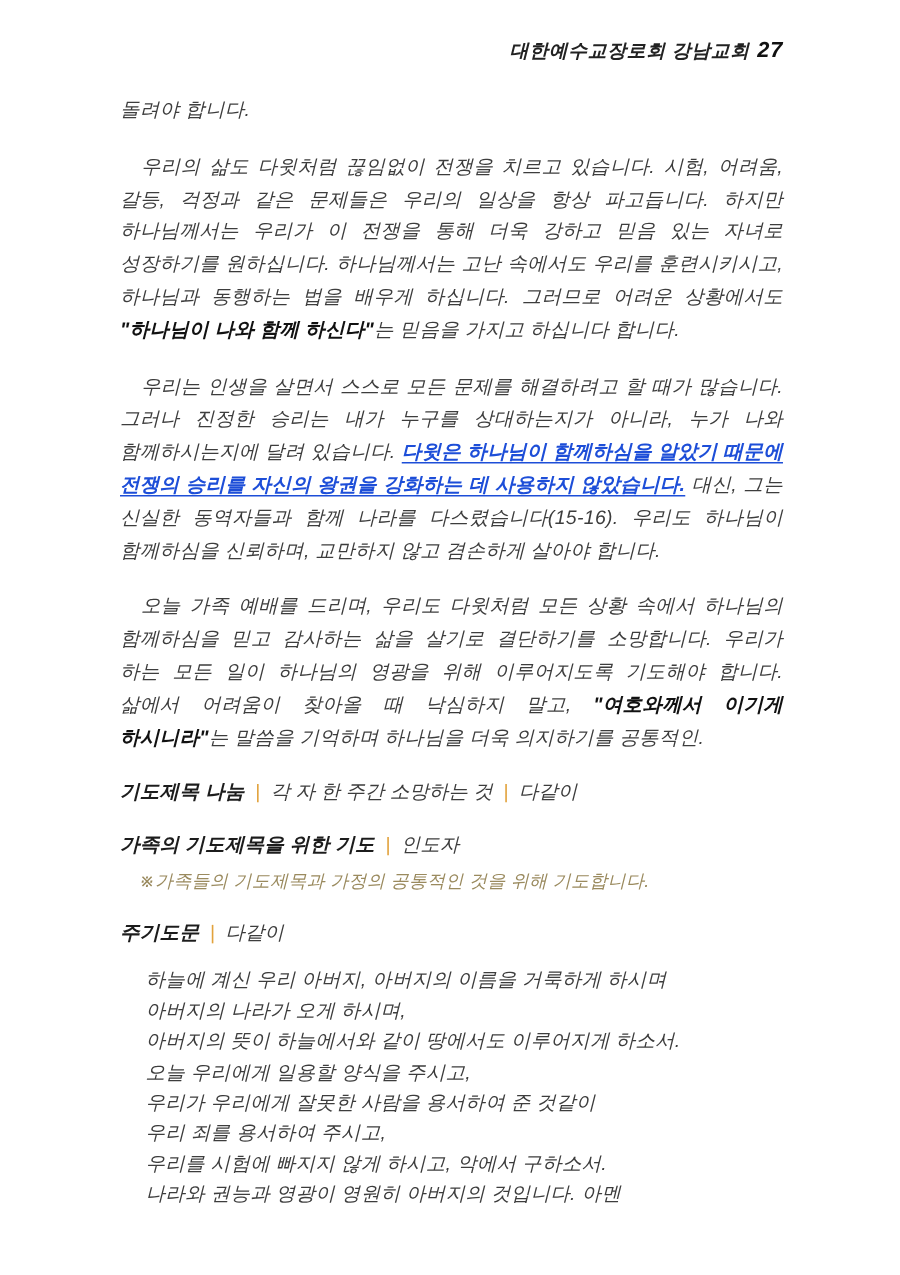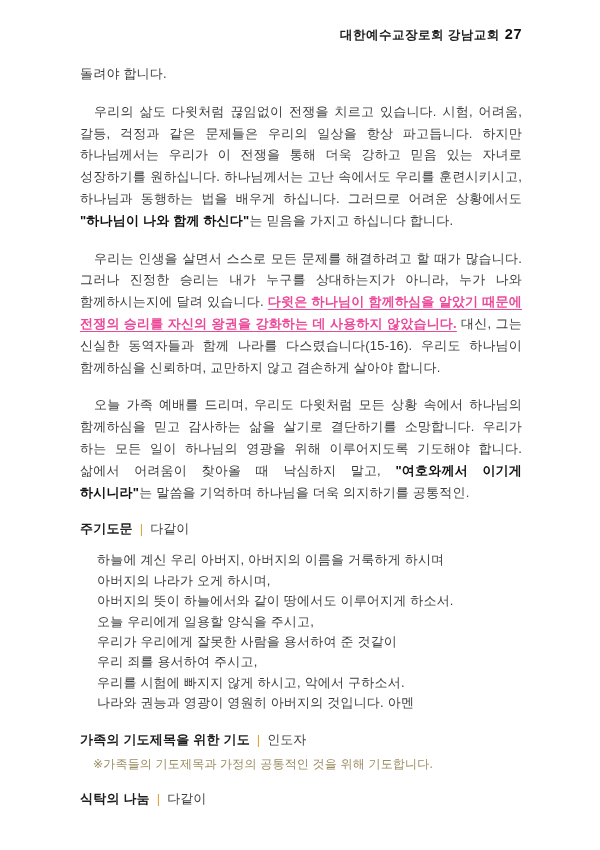--- a/index.html
+++ b/index.html
@@ -12,20 +12,21 @@
     height: 850px;
     overflow: hidden;
     font-family: "Liberation Sans", "DejaVu Sans", sans-serif;
     color: #3d3d3d;
   }
   .page {
     box-sizing: border-box;
     width: 600px;
     height: 850px;
     padding: 26px 78px 0 80px;
+    font-style: italic;
   }
   .header {
     text-align: right;
     font-weight: bold;
     color: #222222;
     font-size: 12.5px;
     letter-spacing: 0.5px;
   }
   .header .page-num {
     font-size: 14.5px;
@@ -41,21 +42,21 @@
     line-height: 21.8px;
     text-align: justify;
     letter-spacing: 0.2px;
     word-break: keep-all;
   }
   p.para.indent { text-indent: 14px; }
   .seg-normal { font-weight: normal; }
   .seg-bold { font-weight: bold; color: #111111; }
   .seg-bold-underline {
     font-weight: bold;
-    color: #ec4899;
+    color: #1d4ed8;
     text-decoration: underline;
     text-underline-offset: 3px;
   }
   .sections { margin-top: 16px; }
   .section { margin-top: 17px; }
   .section-head {
     font-size: 13px;
     line-height: 18px;
   }
   .section-title {
@@ -89,34 +90,34 @@
   </div>
   <div class="content">
     <div>
         <p class="para"><span class="seg-normal">돌려야 합니다.</span></p>
         <p class="para indent"><span class="seg-normal">우리의 삶도 다윗처럼 끊임없이 전쟁을 치르고 있습니다. 시험, 어려움, 갈등, 걱정과 같은 문제들은 우리의 일상을 항상 파고듭니다. 하지만 하나님께서는 우리가 이 전쟁을 통해 더욱 강하고 믿음 있는 자녀로 성장하기를 원하십니다. 하나님께서는 고난 속에서도 우리를 훈련시키시고, 하나님과 동행하는 법을 배우게 하십니다. 그러므로 어려운 상황에서도 </span><span class="seg-bold">"하나님이 나와 함께 하신다"</span><span class="seg-normal">는 믿음을 가지고 하십니다 합니다.</span></p>
         <p class="para indent"><span class="seg-normal">우리는 인생을 살면서 스스로 모든 문제를 해결하려고 할 때가 많습니다. 그러나 진정한 승리는 내가 누구를 상대하는지가 아니라, 누가 나와 함께하시는지에 달려 있습니다. </span><span class="seg-bold-underline">다윗은 하나님이 함께하심을 알았기 때문에 전쟁의 승리를 자신의 왕권을 강화하는 데 사용하지 않았습니다.</span><span class="seg-normal"> 대신, 그는 신실한 동역자들과 함께 나라를 다스렸습니다(15-16). 우리도 하나님이 함께하심을 신뢰하며, 교만하지 않고 겸손하게 살아야 합니다.</span></p>
         <p class="para indent"><span class="seg-normal">오늘 가족 예배를 드리며, 우리도 다윗처럼 모든 상황 속에서 하나님의 함께하심을 믿고 감사하는 삶을 살기로 결단하기를 소망합니다. 우리가 하는 모든 일이 하나님의 영광을 위해 이루어지도록 기도해야 합니다. 삶에서 어려움이 찾아올 때 낙심하지 말고, </span><span class="seg-bold">"여호와께서 이기게 하시니라"</span><span class="seg-normal">는 말씀을 기억하며 하나님을 더욱 의지하기를 공통적인.</span></p>
       </div>
     <div class="sections">
         <div class="section">
+          <div class="section-head"><span class="section-title">기도제목 나눔</span><span class="pipe" style="color: rgb(226, 162, 60);">|</span><span class="section-part">각 자 한 주간 소망하는 것</span><span class="pipe" style="color: rgb(226, 162, 60);">|</span><span class="section-part">다같이</span></div>
+        </div>
+        <div class="section">
+          <div class="section-head"><span class="section-title">가족의 기도제목을 위한 기도</span><span class="pipe" style="color: rgb(226, 162, 60);">|</span><span class="section-part">인도자</span></div>
+          <div class="section-note" style="color: rgb(154, 138, 94);">※가족들의 기도제목과 가정의 공통적인 것을 위해 기도합니다.</div>
+        </div>
+        <div class="section">
           <div class="section-head"><span class="section-title">주기도문</span><span class="pipe" style="color: rgb(226, 162, 60);">|</span><span class="section-part">다같이</span></div>
           <div class="prayer">
             <div class="prayer-line">하늘에 계신 우리 아버지, 아버지의 이름을 거룩하게 하시며</div>
             <div class="prayer-line">아버지의 나라가 오게 하시며,</div>
             <div class="prayer-line">아버지의 뜻이 하늘에서와 같이 땅에서도 이루어지게 하소서.</div>
             <div class="prayer-line">오늘 우리에게 일용할 양식을 주시고,</div>
             <div class="prayer-line">우리가 우리에게 잘못한 사람을 용서하여 준 것같이</div>
             <div class="prayer-line">우리 죄를 용서하여 주시고,</div>
             <div class="prayer-line">우리를 시험에 빠지지 않게 하시고, 악에서 구하소서.</div>
             <div class="prayer-line">나라와 권능과 영광이 영원히 아버지의 것입니다. 아멘</div>
           </div>
         </div>
-        <div class="section">
-          <div class="section-head"><span class="section-title">가족의 기도제목을 위한 기도</span><span class="pipe" style="color: rgb(226, 162, 60);">|</span><span class="section-part">인도자</span></div>
-          <div class="section-note" style="color: rgb(154, 138, 94);">※가족들의 기도제목과 가정의 공통적인 것을 위해 기도합니다.</div>
-        </div>
-        <div class="section">
-          <div class="section-head"><span class="section-title">식탁의 나눔</span><span class="pipe" style="color: rgb(226, 162, 60);">|</span><span class="section-part">다같이</span></div>
-        </div>
       </div>
   </div>
 </div>
 
 </body></html>

